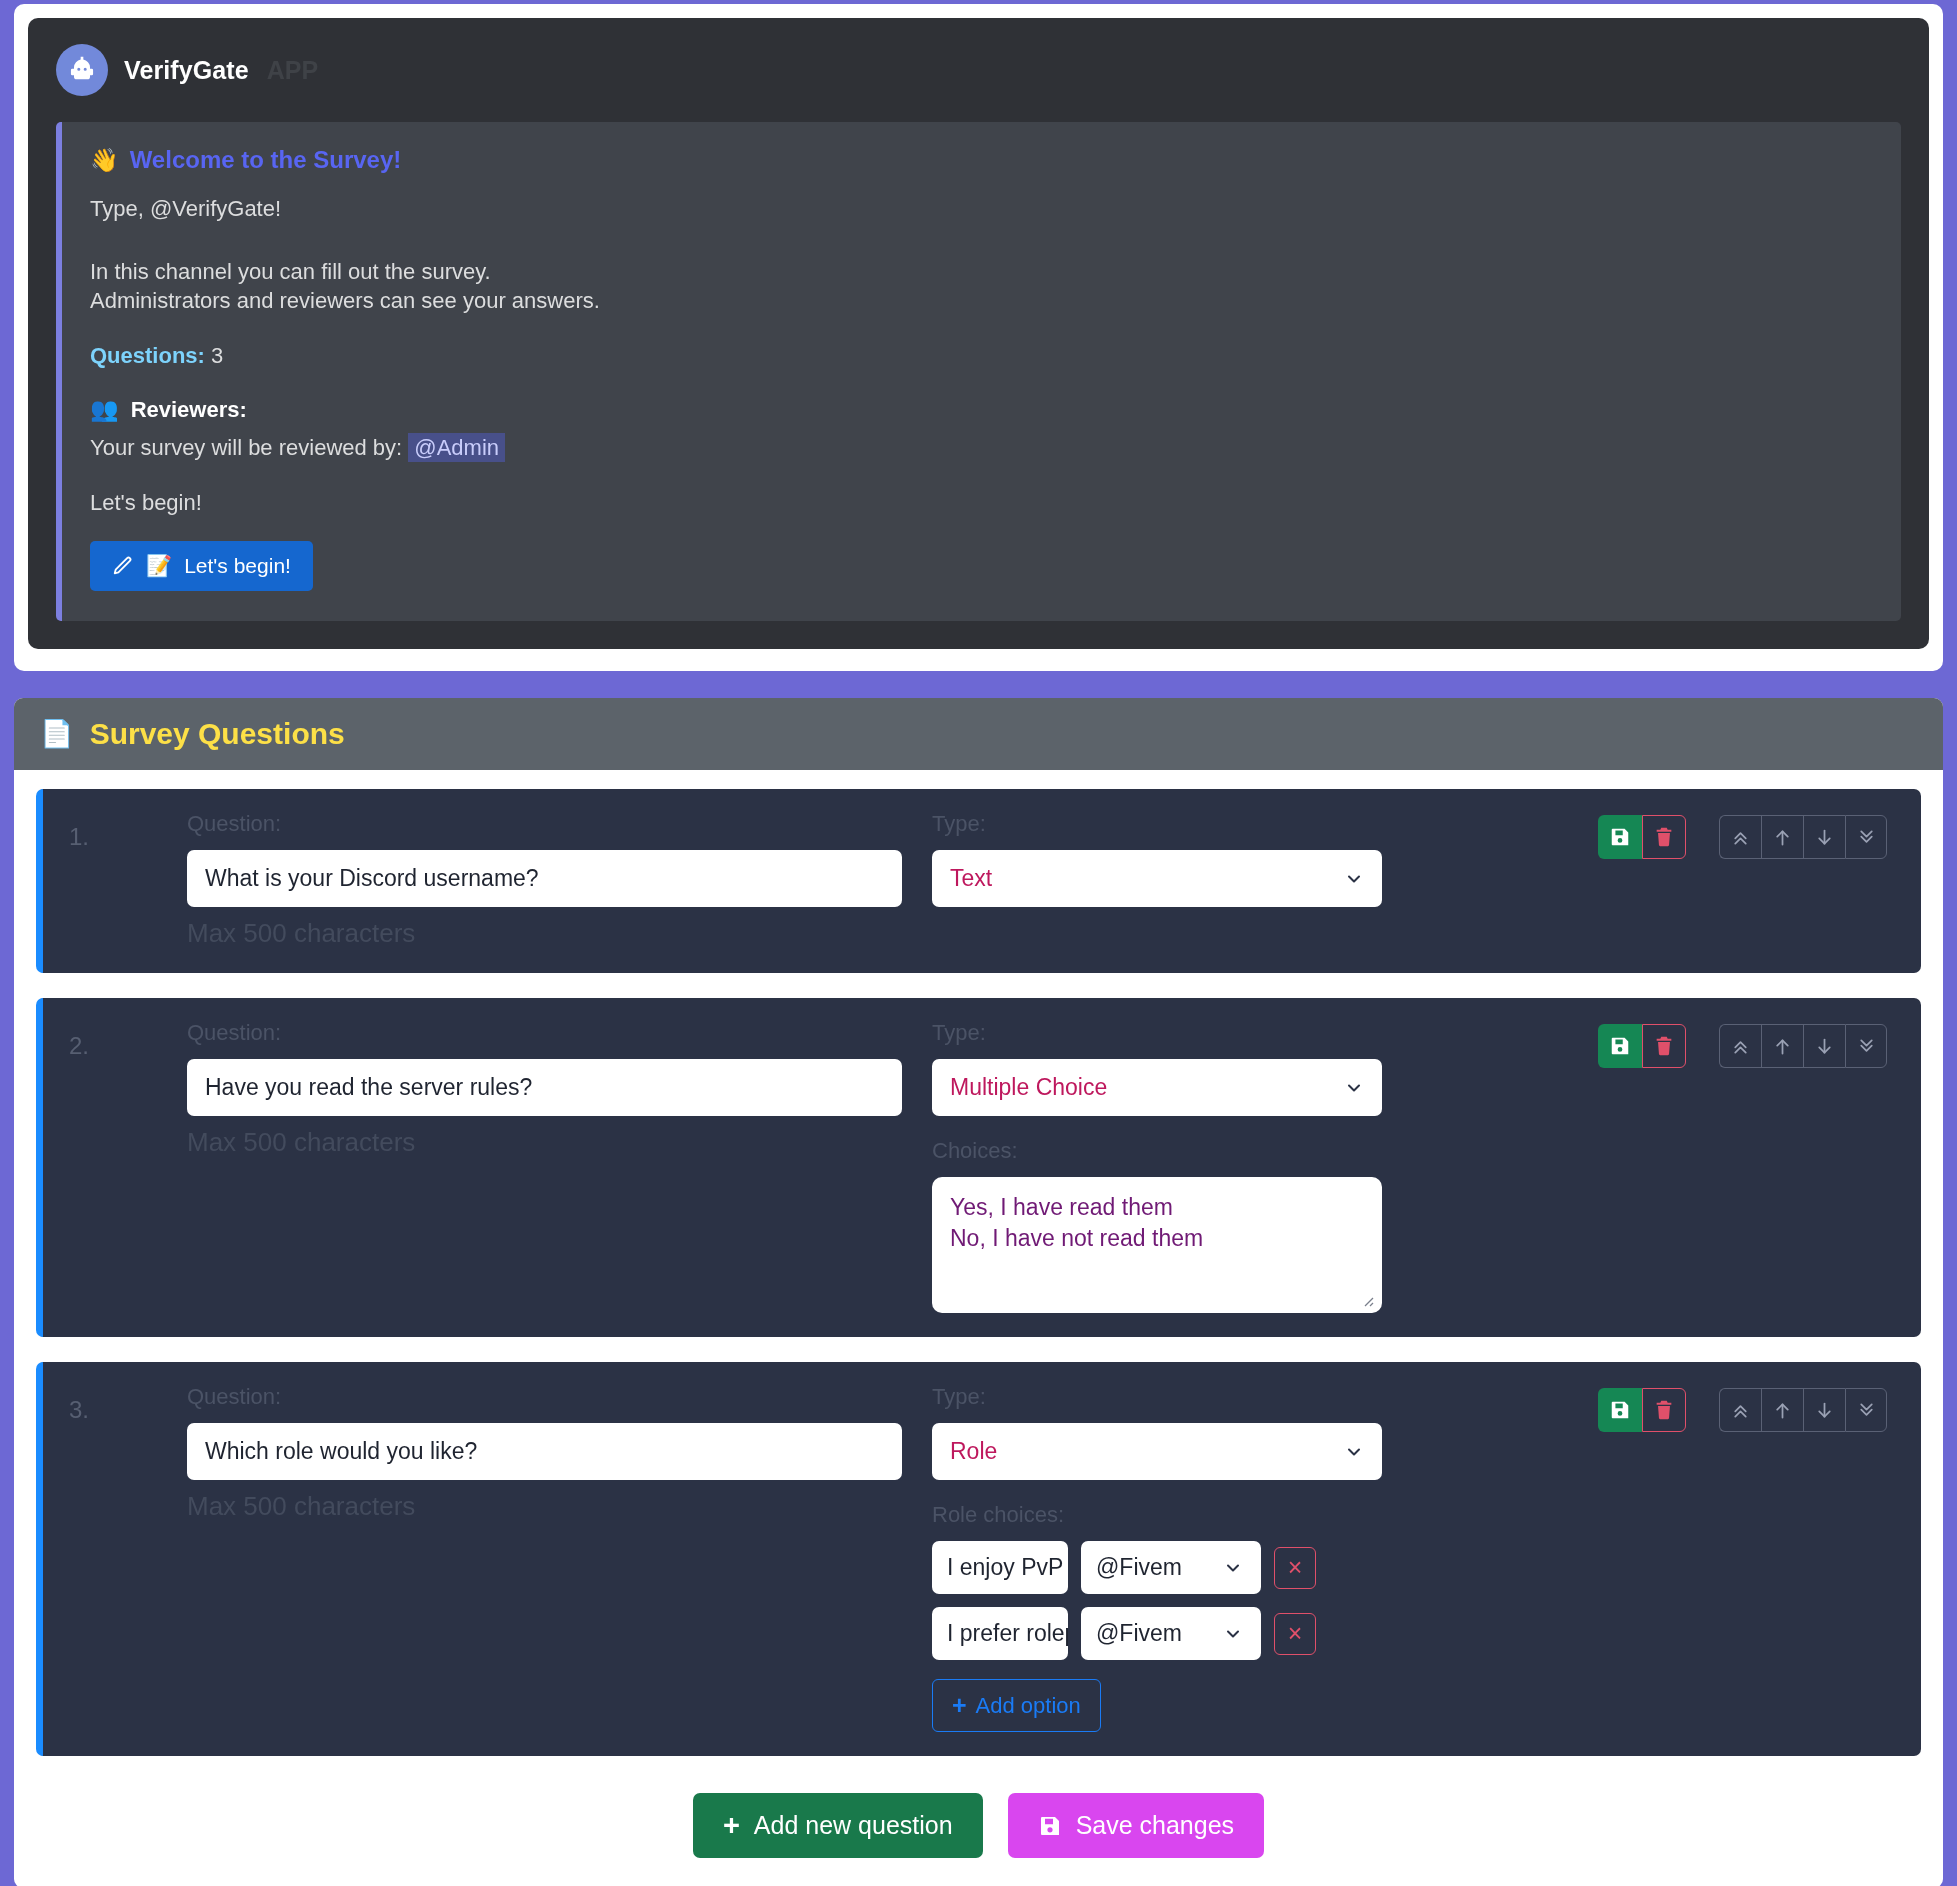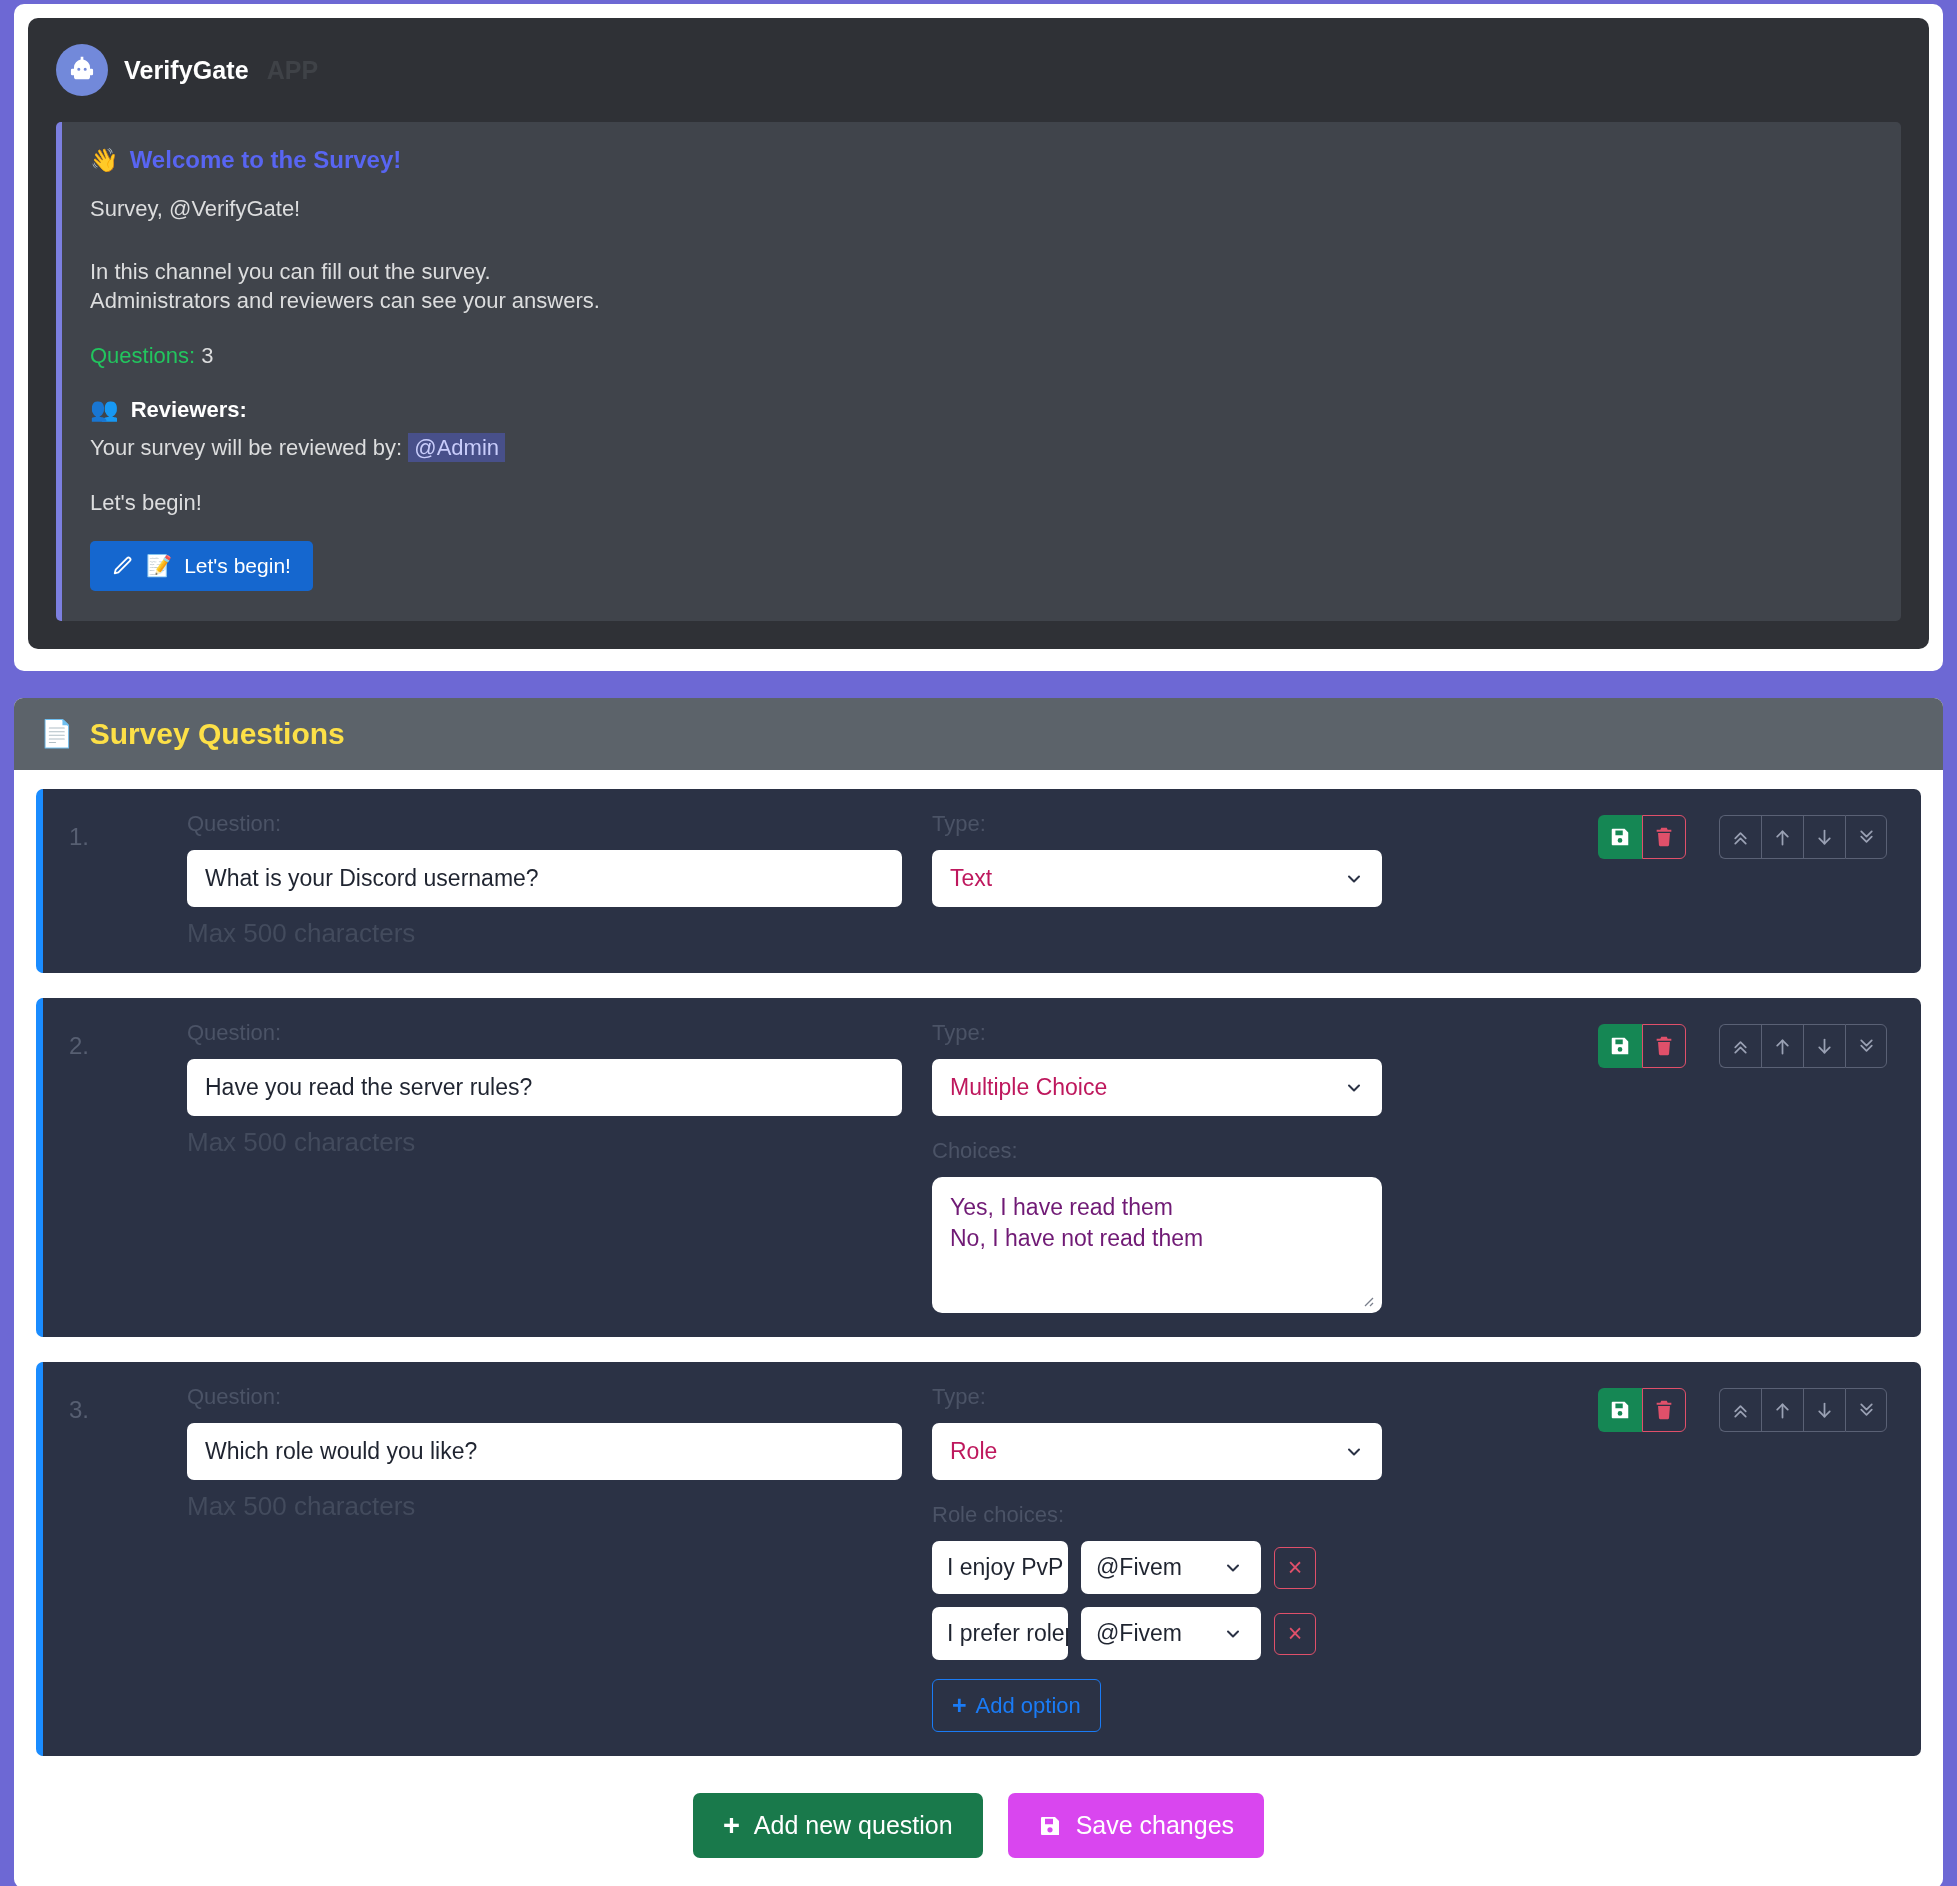--- a/index.html
+++ b/index.html
@@ -67,21 +67,21 @@
     display: flex; align-items: center; gap: 11px;
   }
   .embed-emoji { font-size: 23px; }
   .embed-line {
     font-size: 22px;
     color: #dcddde;
     line-height: 1.32;
   }
   .spacer-lg { height: 34px; }
   .spacer-md { height: 26px; }
-  .embed-bold { font-weight: normal; color: #22c55e; }
+  .embed-bold { font-weight: bold; color: #7dd3fc; }
   .reviewers-head {
     font-size: 22px;
     font-weight: bold;
     color: #ffffff;
     display: flex; align-items: center; gap: 12px;
   }
   .mention {
     background: rgba(88,101,242,0.38);
     color: #c9cdfb;
     border-radius: 0;
@@ -347,21 +347,21 @@
       <div class="bot-name">VerifyGate</div>
       <div class="bot-tag">APP</div>
     </div>
 
     <div class="embed">
       <div class="embed-title">
         <span class="embed-emoji">👋</span>
         <span>Welcome to the Survey!</span>
       </div>
 
-      <div class="embed-line">Survey, @VerifyGate!</div>
+      <div class="embed-line">Type, @VerifyGate!</div>
 
       <div class="spacer-lg"></div>
 
       <div class="embed-line">In this channel you can fill out the survey.</div>
       <div class="embed-line">Administrators and reviewers can see your answers.</div>
 
       <div class="spacer-md"></div>
 
       <div class="embed-line">
         <span class="embed-bold">Questions:</span>

